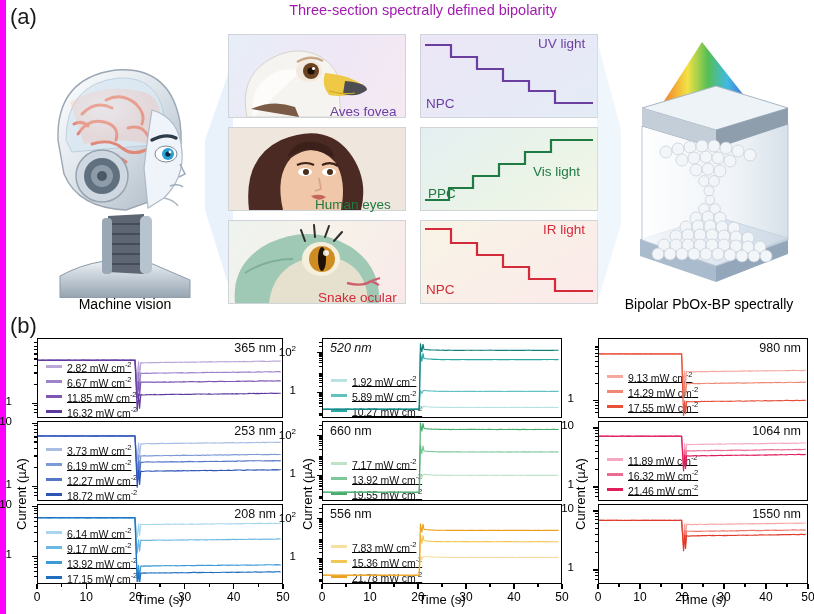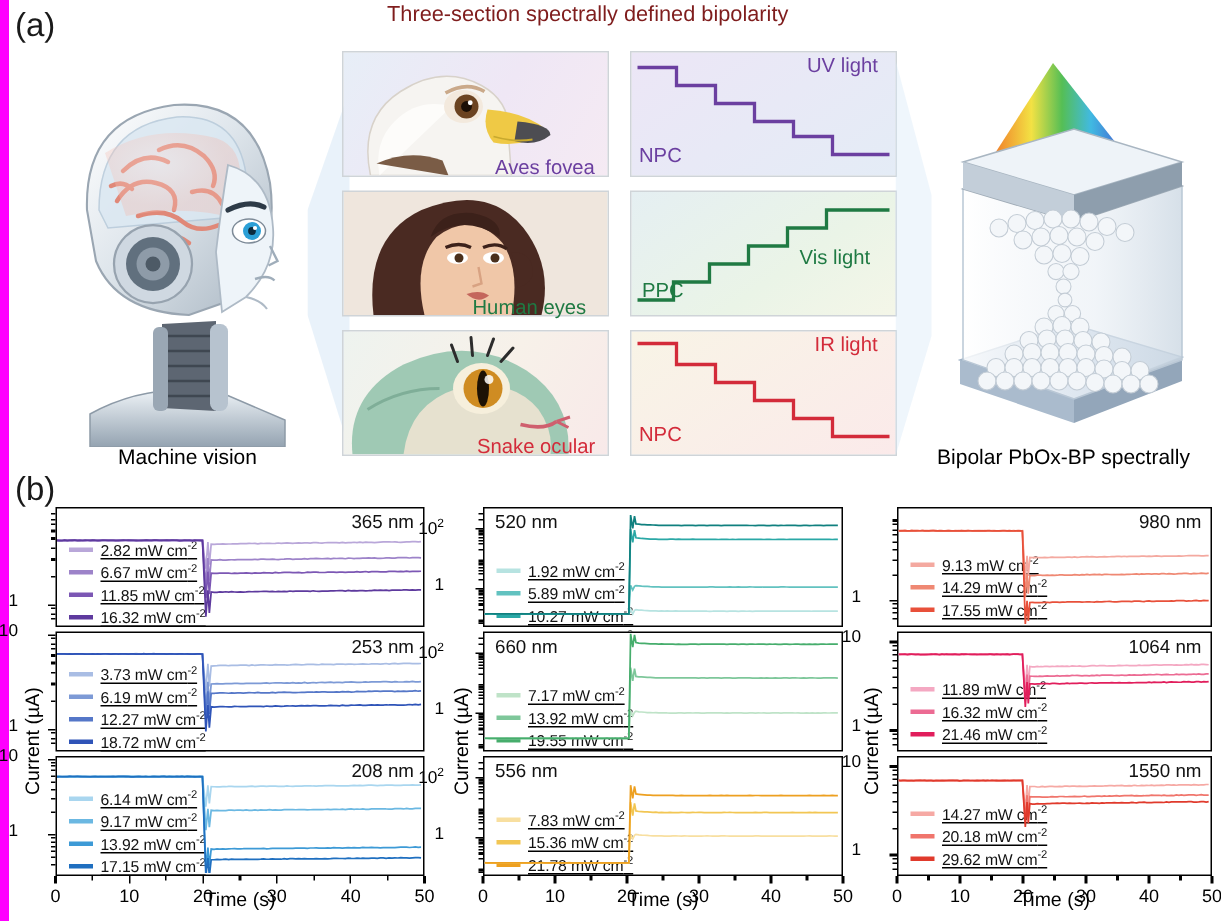--- a/index.html
+++ b/index.html
@@ -4,22 +4,22 @@
 <style>
   html,body{margin:0;padding:0;background:#ffffff;}
   body{width:814px;height:614px;position:relative;overflow:hidden;
        font-family:"Liberation Sans","DejaVu Sans",sans-serif;color:#000;}
   .magenta-bar{position:absolute;left:0;top:0;width:6px;height:614px;background:#ff00ff;}
 
   .panel-letter{position:absolute;font-size:22px;color:#1a1a1a;}
   #letter-a{left:10px;top:4px;}
   #letter-b{left:10px;top:313px;}
 
-  #fig-title{position:absolute;left:258px;top:2px;width:330px;
-             font-size:14.5px;color:#7f1d1d;}
+  #fig-title{position:absolute;left:258px;top:2px;width:330px;text-align:center;
+             font-size:14.5px;color:#a21caf;}
 
   
   #robot-art{position:absolute;left:40px;top:48px;width:170px;height:250px;}
   #machine-vision-label{position:absolute;left:40px;top:296px;width:170px;
       text-align:center;font-size:14px;}
 
   .eye-card{position:absolute;left:228px;width:178px;height:84px;
       border:1px solid #cfd4d8;box-sizing:border-box;overflow:hidden;}
   #eye-card-0{top:34px;background:linear-gradient(120deg,#e7eef7 0%,#efe7f5 55%,#f5eaf3 100%);}
   #eye-card-1{top:127px;background:linear-gradient(120deg,#e9f2ee 0%,#eef5ef 50%,#f6f6ec 100%);}
@@ -477,21 +477,21 @@
     <div style="position:absolute;left:159.4px;top:584px;width:1.2px;height:3px;background:#000;"></div>
     <div style="position:absolute;left:183.9px;top:584px;width:1.4px;height:5px;background:#000;"></div>
     <div class="tick-txt" style="left:170.6px;top:590px;width:28px;text-align:center;">30</div>
     <div style="position:absolute;left:208.6px;top:584px;width:1.2px;height:3px;background:#000;"></div>
     <div style="position:absolute;left:233.10000000000002px;top:584px;width:1.4px;height:5px;background:#000;"></div>
     <div class="tick-txt" style="left:219.8px;top:590px;width:28px;text-align:center;">40</div>
     <div style="position:absolute;left:257.79999999999995px;top:584px;width:1.2px;height:3px;background:#000;"></div>
     <div style="position:absolute;left:282.3px;top:584px;width:1.4px;height:5px;background:#000;"></div>
     <div class="tick-txt" style="left:269px;top:590px;width:28px;text-align:center;">50</div>
     <div class="plot" style="position:absolute;left:322px;top:338px;width:240px;height:80px;">
-      <div class="plot-title" style="left: 7px; right: auto;">520 nm</div>
+      <div class="plot-title" style="left: 7px; right: auto; font-style: italic;">520 nm</div>
       <div class="legend" style="top: 34px;">
         <div class="legend-row">
           <span class="legend-swatch" style="background:#b7e3e1;"></span>
           <span class="legend-text">1.92 mW cm<sup>-2</sup></span>
         </div>
         <div class="legend-row">
           <span class="legend-swatch" style="background:#62c2c0;"></span>
           <span class="legend-text">5.89 mW cm<sup>-2</sup></span>
         </div>
         <div class="legend-row">
@@ -738,34 +738,20 @@
     <div style="position:absolute;left:595px;top:468.554008346642px;width:3px;height:1.1px;background:#000;"></div>
     <div style="position:absolute;left:595px;top:458.1322448266029px;width:3px;height:1.1px;background:#000;"></div>
     <div style="position:absolute;left:595px;top:450.7378859333405px;width:3px;height:1.1px;background:#000;"></div>
     <div style="position:absolute;left:595px;top:445.00237558654635px;width:3px;height:1.1px;background:#000;"></div>
     <div style="position:absolute;left:595px;top:440.31612241330146px;width:3px;height:1.1px;background:#000;"></div>
     <div style="position:absolute;left:595px;top:436.3539518109808px;width:3px;height:1.1px;background:#000;"></div>
     <div style="position:absolute;left:595px;top:432.92176352003906px;width:3px;height:1.1px;background:#000;"></div>
     <div style="position:absolute;left:595px;top:429.8943588932624px;width:3px;height:1.1px;background:#000;"></div>
     <div class="plot" style="position:absolute;left:598px;top:504px;width:210px;height:80px;">
       <div class="plot-title">1550 nm</div>
-      <div class="legend" style="top: 30px;">
-        <div class="legend-row">
-          <span class="legend-swatch" style="background:#f6a9a4;"></span>
-          <span class="legend-text">14.27 mW cm<sup>-2</sup></span>
-        </div>
-        <div class="legend-row">
-          <span class="legend-swatch" style="background:#f0756c;"></span>
-          <span class="legend-text">20.18 mW cm<sup>-2</sup></span>
-        </div>
-        <div class="legend-row">
-          <span class="legend-swatch" style="background:#e03a2c;"></span>
-          <span class="legend-text">29.62 mW cm<sup>-2</sup></span>
-        </div>
-      </div>
       <svg width="207" height="77" style="position:absolute;left:0;top:0;">
         <path d="M0.00 15.29 L1.45 15.37 L2.90 15.27 L4.35 15.40 L5.80 15.35 L7.25 15.42 L8.69 15.29 L10.14 15.23 L11.59 15.50 L13.04 15.35 L14.49 15.44 L15.94 15.33 L17.39 15.39 L18.84 15.38 L20.29 15.49 L21.73 15.26 L23.18 15.29 L24.63 15.46 L26.08 15.23 L27.53 15.39 L28.98 15.47 L30.43 15.24 L31.88 15.51 L33.33 15.49 L34.78 15.42 L36.22 15.27 L37.67 15.52 L39.12 15.34 L40.57 15.46 L42.02 15.50 L43.47 15.39 L44.92 15.38 L46.37 15.23 L47.82 15.51 L49.27 15.36 L50.71 15.46 L52.16 15.41 L53.61 15.24 L55.06 15.41 L56.51 15.23 L57.96 15.46 L59.41 15.46 L60.86 15.46 L62.31 15.27 L63.76 15.49 L65.20 15.22 L66.65 15.42 L68.10 15.41 L69.55 15.35 L71.00 15.33 L72.45 15.31 L73.90 15.45 L75.35 15.43 L76.80 15.31 L78.25 15.51 L79.70 15.39 L81.14 15.37 L82.59 15.38 L84.54 34.96 L85.70 18.34 L86.53 32.51 L87.56 19.41 L89.22 19.34 L90.87 19.33 L92.53 19.67 L94.18 19.64 L95.84 19.30 L97.50 19.55 L99.15 19.39 L100.81 19.22 L102.46 19.25 L104.12 19.38 L105.78 19.46 L107.43 19.27 L109.09 19.42 L110.74 19.06 L112.40 19.06 L114.06 19.30 L115.71 19.12 L117.37 19.10 L119.02 19.27 L120.68 19.11 L122.34 19.30 L123.99 19.25 L125.65 19.22 L127.30 19.12 L128.96 19.09 L130.62 18.88 L132.27 19.05 L133.93 19.05 L135.58 19.06 L137.24 18.99 L138.90 18.87 L140.55 18.72 L142.21 18.81 L143.86 18.90 L145.52 18.74 L147.18 18.74 L148.83 18.65 L150.49 18.86 L152.14 18.91 L153.80 18.69 L155.46 18.92 L157.11 18.51 L158.77 18.73 L160.42 18.83 L162.08 18.58 L163.74 18.76 L165.39 18.59 L167.05 18.66 L168.70 18.40 L170.36 18.68 L172.02 18.59 L173.67 18.56 L175.33 18.42 L176.98 18.65 L178.64 18.30 L180.30 18.32 L181.95 18.37 L183.61 18.32 L185.26 18.49 L186.92 18.25 L188.58 18.25 L190.23 18.18 L191.89 18.25 L193.54 18.22 L195.20 18.41 L196.86 18.10 L198.51 18.19 L200.17 18.35 L201.82 18.17 L203.48 18.20 L205.14 18.00 L206.79 18.00" fill="none" stroke="#f6a9a4" stroke-width="1.15"></path>
         <path d="M0.00 15.31 L1.45 15.40 L2.90 15.36 L4.35 15.45 L5.80 15.39 L7.25 15.45 L8.69 15.39 L10.14 15.52 L11.59 15.41 L13.04 15.45 L14.49 15.26 L15.94 15.50 L17.39 15.25 L18.84 15.37 L20.29 15.31 L21.73 15.31 L23.18 15.45 L24.63 15.29 L26.08 15.46 L27.53 15.46 L28.98 15.23 L30.43 15.48 L31.88 15.27 L33.33 15.40 L34.78 15.44 L36.22 15.48 L37.67 15.46 L39.12 15.48 L40.57 15.40 L42.02 15.50 L43.47 15.39 L44.92 15.50 L46.37 15.28 L47.82 15.38 L49.27 15.39 L50.71 15.24 L52.16 15.49 L53.61 15.42 L55.06 15.46 L56.51 15.34 L57.96 15.35 L59.41 15.37 L60.86 15.49 L62.31 15.36 L63.76 15.49 L65.20 15.22 L66.65 15.48 L68.10 15.40 L69.55 15.27 L71.00 15.35 L72.45 15.32 L73.90 15.34 L75.35 15.24 L76.80 15.48 L78.25 15.45 L79.70 15.45 L81.14 15.37 L82.59 15.25 L84.54 41.75 L85.70 25.12 L86.53 39.30 L87.56 26.17 L89.22 26.23 L90.87 26.29 L92.53 26.22 L94.18 26.20 L95.84 26.40 L97.50 26.33 L99.15 26.37 L100.81 26.32 L102.46 26.11 L104.12 26.25 L105.78 26.29 L107.43 26.00 L109.09 26.00 L110.74 26.14 L112.40 26.16 L114.06 26.12 L115.71 26.13 L117.37 25.98 L119.02 26.03 L120.68 26.13 L122.34 26.01 L123.99 25.68 L125.65 26.03 L127.30 26.05 L128.96 25.96 L130.62 25.87 L132.27 25.72 L133.93 25.81 L135.58 25.95 L137.24 25.57 L138.90 25.83 L140.55 25.56 L142.21 25.69 L143.86 25.57 L145.52 25.46 L147.18 25.69 L148.83 25.54 L150.49 25.37 L152.14 25.37 L153.80 25.40 L155.46 25.31 L157.11 25.61 L158.77 25.39 L160.42 25.57 L162.08 25.57 L163.74 25.49 L165.39 25.34 L167.05 25.43 L168.70 25.15 L170.36 25.32 L172.02 25.21 L173.67 25.17 L175.33 25.34 L176.98 25.14 L178.64 25.43 L180.30 25.40 L181.95 25.22 L183.61 25.35 L185.26 24.97 L186.92 25.23 L188.58 24.97 L190.23 25.29 L191.89 25.02 L193.54 24.87 L195.20 24.90 L196.86 24.88 L198.51 25.20 L200.17 24.99 L201.82 24.78 L203.48 25.13 L205.14 25.11 L206.79 25.04" fill="none" stroke="#f0756c" stroke-width="1.15"></path>
         <path d="M0.00 15.22 L1.45 15.43 L2.90 15.31 L4.35 15.28 L5.80 15.40 L7.25 15.46 L8.69 15.39 L10.14 15.36 L11.59 15.22 L13.04 15.30 L14.49 15.24 L15.94 15.26 L17.39 15.30 L18.84 15.43 L20.29 15.48 L21.73 15.45 L23.18 15.51 L24.63 15.47 L26.08 15.34 L27.53 15.47 L28.98 15.41 L30.43 15.48 L31.88 15.34 L33.33 15.27 L34.78 15.25 L36.22 15.23 L37.67 15.32 L39.12 15.28 L40.57 15.51 L42.02 15.39 L43.47 15.31 L44.92 15.28 L46.37 15.33 L47.82 15.33 L49.27 15.34 L50.71 15.50 L52.16 15.32 L53.61 15.35 L55.06 15.34 L56.51 15.30 L57.96 15.42 L59.41 15.27 L60.86 15.33 L62.31 15.32 L63.76 15.28 L65.20 15.43 L66.65 15.33 L68.10 15.45 L69.55 15.42 L71.00 15.32 L72.45 15.49 L73.90 15.45 L75.35 15.36 L76.80 15.31 L78.25 15.28 L79.70 15.32 L81.14 15.24 L82.59 15.27 L84.54 46.31 L85.70 29.69 L86.53 43.86 L87.56 30.73 L89.22 31.06 L90.87 31.07 L92.53 30.78 L94.18 30.92 L95.84 30.89 L97.50 30.86 L99.15 30.68 L100.81 30.80 L102.46 30.63 L104.12 30.58 L105.78 30.49 L107.43 30.62 L109.09 30.46 L110.74 30.43 L112.40 30.60 L114.06 30.44 L115.71 30.59 L117.37 30.51 L119.02 30.50 L120.68 30.44 L122.34 30.55 L123.99 30.66 L125.65 30.42 L127.30 30.55 L128.96 30.32 L130.62 30.48 L132.27 30.41 L133.93 30.54 L135.58 30.25 L137.24 30.47 L138.90 30.17 L140.55 30.29 L142.21 30.27 L143.86 30.02 L145.52 30.27 L147.18 30.31 L148.83 30.08 L150.49 30.29 L152.14 30.29 L153.80 30.23 L155.46 29.96 L157.11 30.14 L158.77 30.23 L160.42 29.93 L162.08 29.86 L163.74 29.79 L165.39 30.04 L167.05 30.05 L168.70 30.03 L170.36 29.92 L172.02 29.89 L173.67 29.95 L175.33 29.85 L176.98 29.99 L178.64 29.60 L180.30 29.92 L181.95 29.63 L183.61 29.59 L185.26 29.56 L186.92 29.64 L188.58 29.63 L190.23 29.55 L191.89 29.58 L193.54 29.48 L195.20 29.44 L196.86 29.78 L198.51 29.69 L200.17 29.59 L201.82 29.43 L203.48 29.44 L205.14 29.69 L206.79 29.39" fill="none" stroke="#e03a2c" stroke-width="1.15"></path>
       </svg>
     </div>
     <div class="ytick-txt" style="left:552px;top:502.1862531732449px;width:22px;">10</div>
     <div style="position:absolute;left:593px;top:510.1862531732449px;width:5px;height:1.4px;background:#000;"></div>
     <div class="ytick-txt" style="left:552px;top:561.3701307599434px;width:22px;">1</div>
     <div style="position:absolute;left:593px;top:569.3701307599434px;width:5px;height:1.4px;background:#000;"></div>

